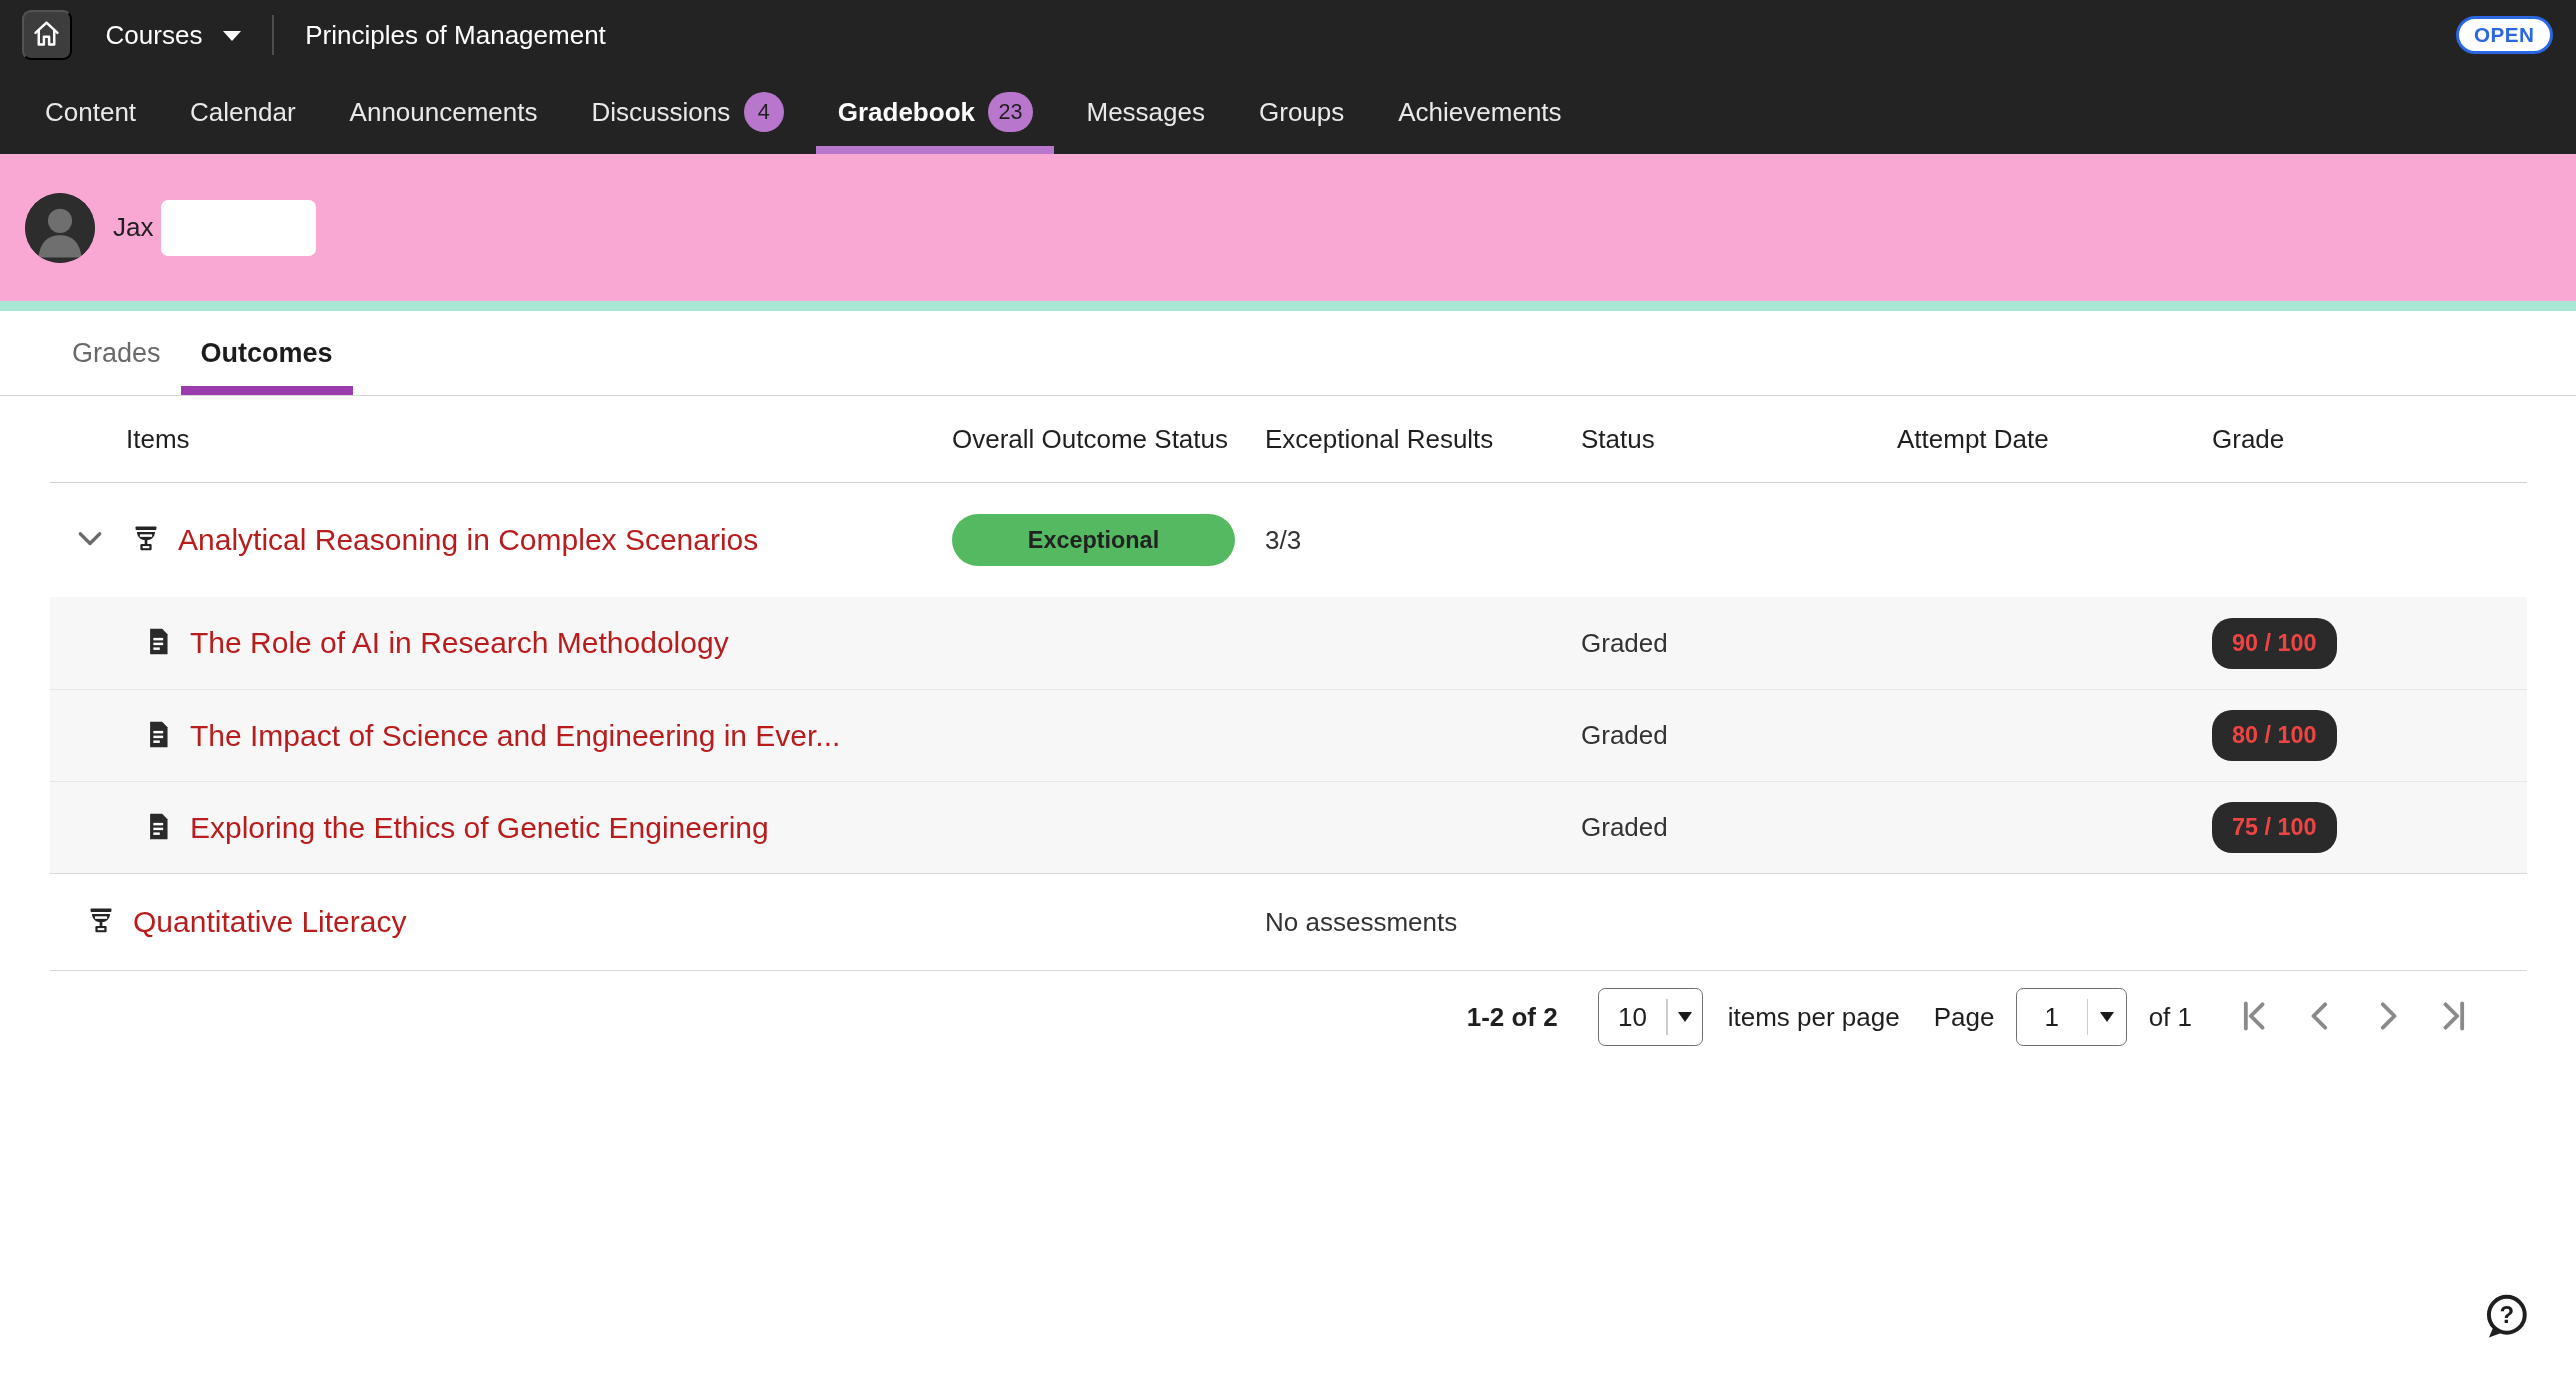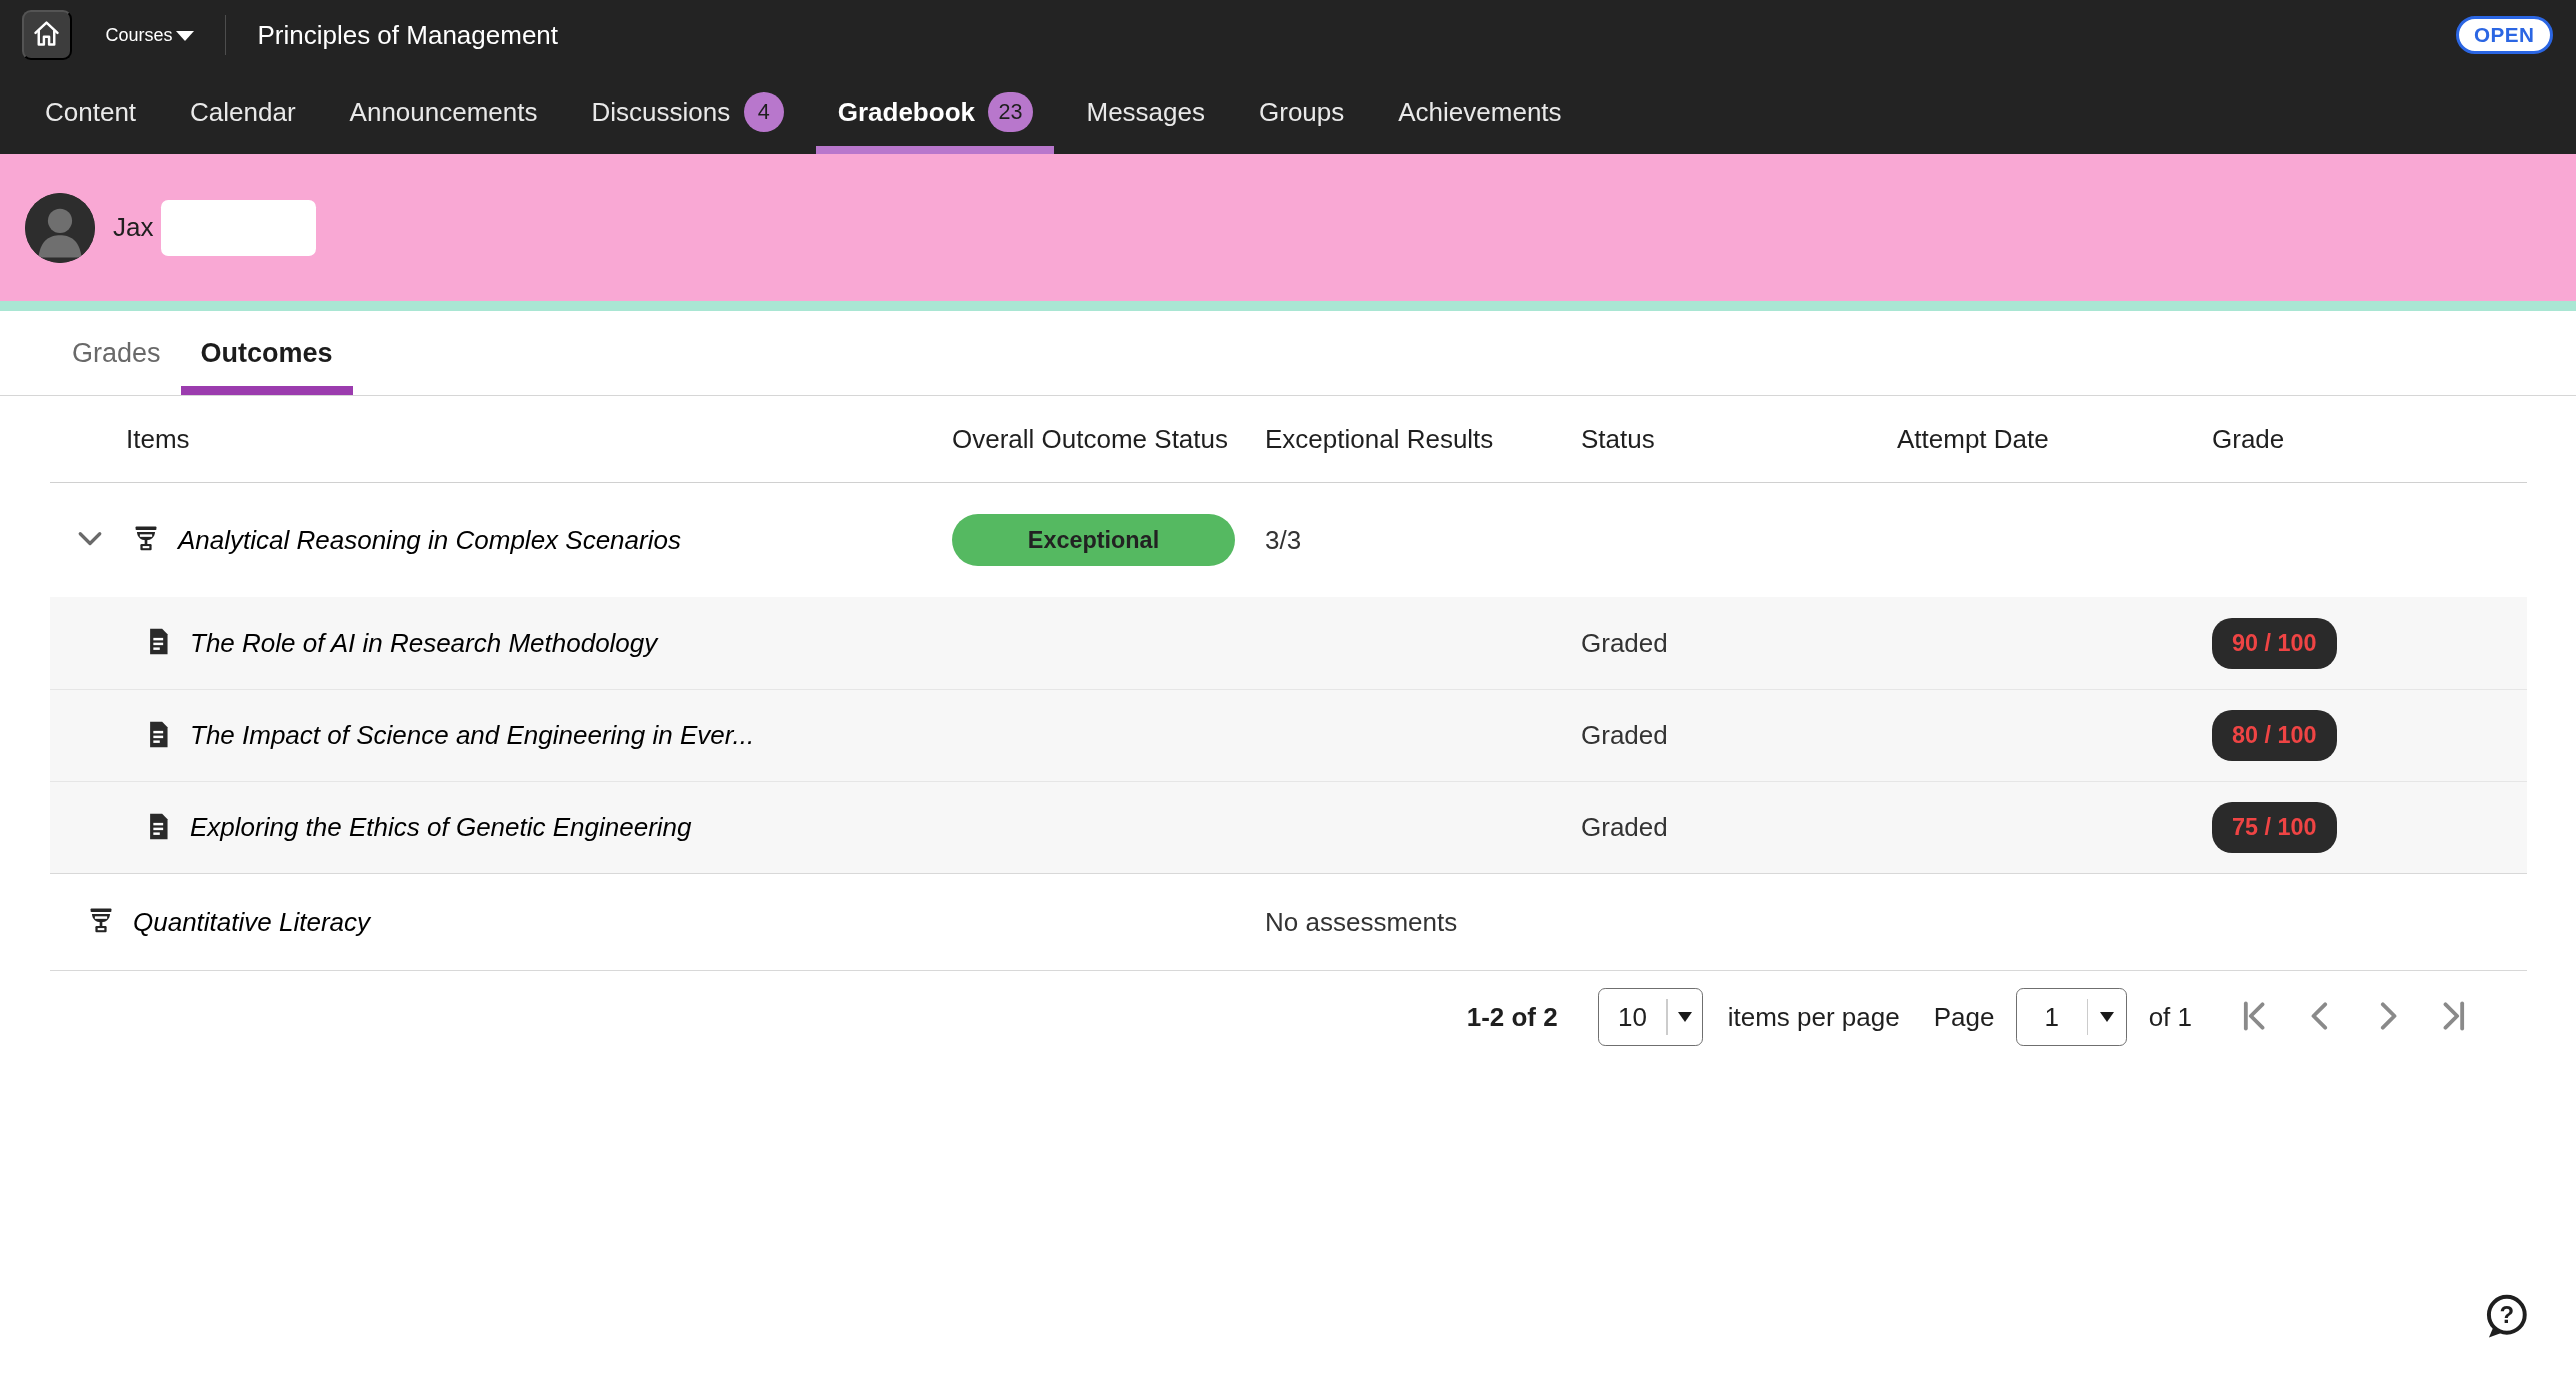--- a/index.html
+++ b/index.html
@@ -9,21 +9,21 @@
     background: #ffffff;
     color: #242424;
     overflow: hidden;
     position: relative;
   }
 
   
   .topbar { height: 70px; background: #232323; display: flex; align-items: center; }
   .home-btn { width: 50px; height: 50px; background: #3d3d3d; border-radius: 9px;
     margin-left: 21.6px; display: flex; align-items: center; justify-content: center; cursor: pointer; }
-  .courses { display: flex; align-items: center; gap: 3px; color: #fff; font-size: 18px;
+  .courses { display: flex; align-items: center; gap: 21px; color: #fff; font-size: 26px;
     margin-left: 34px; cursor: pointer; }
   .caret-white { width: 0; height: 0; border-left: 9px solid transparent;
     border-right: 9px solid transparent; border-top: 10.8px solid #ffffff; margin-top: 2.7px; }
   .tb-divider { width: 1.8px; height: 40px; background: #4d4d4d; margin: 0 31px; }
   .course-title { color: #fff; font-size: 26px; }
   .open-pill { margin-left: auto; margin-right: 23.4px; background: #fff; border: 3.6px solid #2b66e3;
     color: #2b66e3; font-weight: bold; font-size: 20.7px; padding: 3.6px 15.3px; border-radius: 898px;
     letter-spacing: 0.4px; }
 
   
@@ -66,21 +66,21 @@
   .row-sub + .row-sub { border-top: 1.8px solid #e6e6e6; }
   .row-outcome2 { height: 98px; background: #fff; border-top: 1.8px solid #d8d8d8;
     border-bottom: 1.8px solid #d8d8d8; }
 
   .items-cell { display: flex; align-items: center; }
   .chevron-btn { width: 40px; height: 40px; margin-left: 20px; display: flex; align-items: center;
     justify-content: center; cursor: pointer; background: transparent; border: none; flex: none; }
   .row-outcome .outcome-ic { margin-left: 20px; }
   .row-outcome2 .outcome-ic { margin-left: 35px; }
   .doc-ic { margin-left: 93px; flex: none; }
-  .item-title { font-size: 26px; color: #000000; margin-left: 16px; white-space: nowrap; font-style: italic; }
+  .item-title { font-size: 30px; color: #b91c1c; margin-left: 16px; white-space: nowrap; }
 
   .status-pill { width: 283px; height: 52px; background: #55b961; border-radius: 898px;
     display: flex; align-items: center; justify-content: center; font-weight: bold;
     font-size: 23.4px; color: #222222; }
   .results-text, .status-text { font-size: 26px; color: #333333; }
   .grade-pill { display: inline-flex; align-items: center; justify-content: center;
     height: 51px; padding: 0 20px; background: #2a2a2a; color: #ef4444; font-weight: bold;
     font-size: 23.4px; border-radius: 20px; }
 
   

